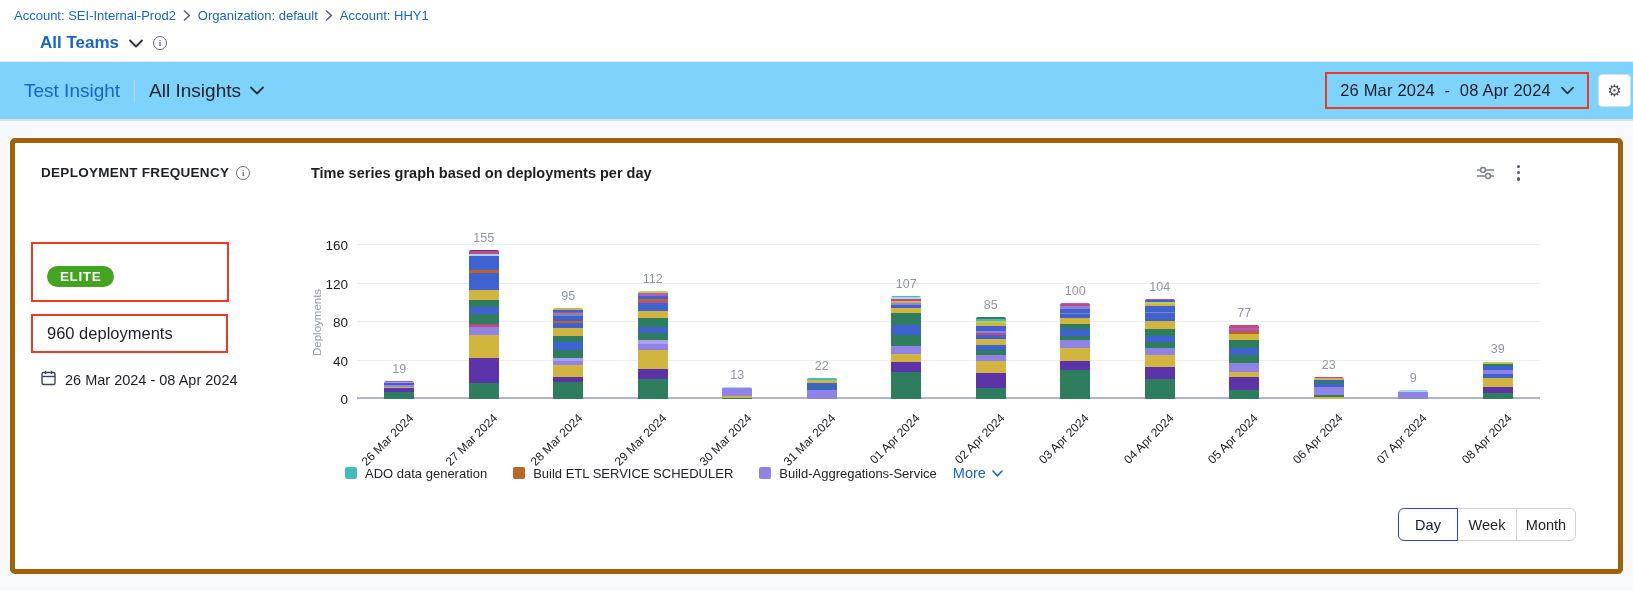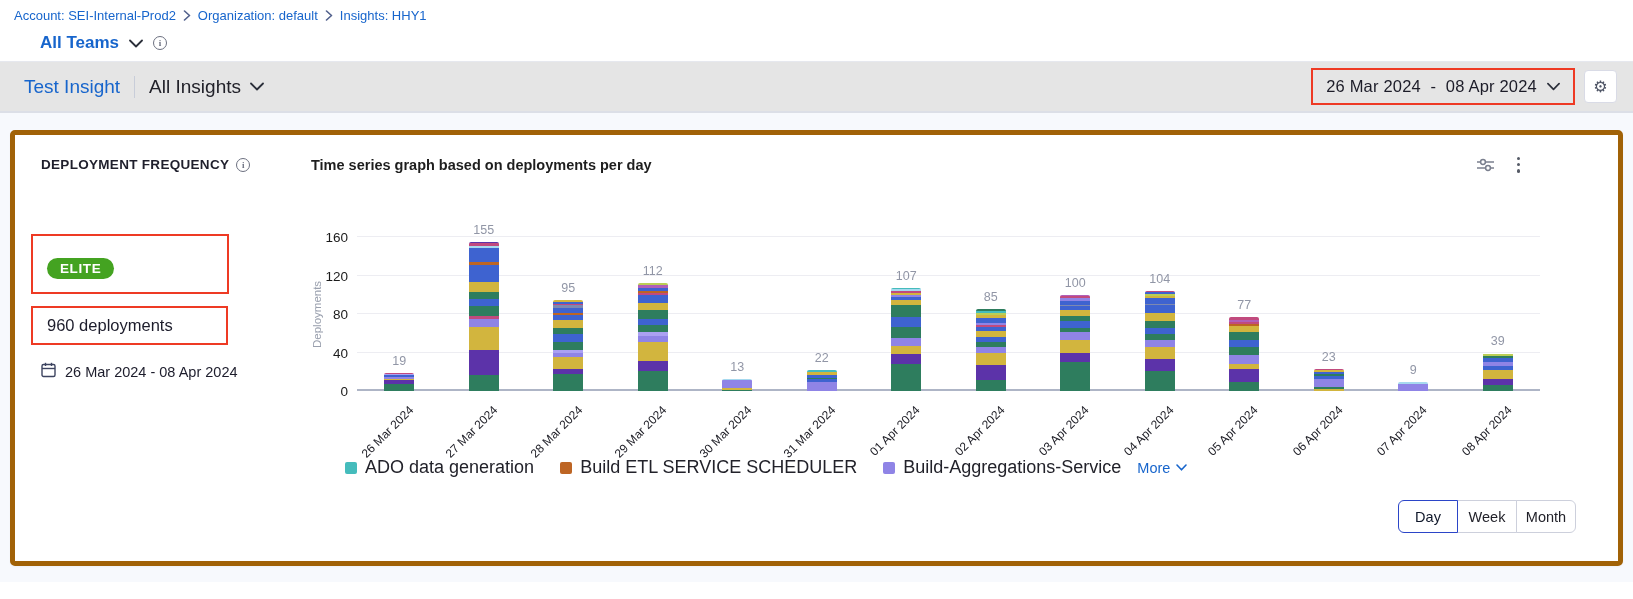--- a/index.html
+++ b/index.html
@@ -12,22 +12,22 @@
   .crumb { color:#1765cc; cursor:pointer; }
   .crumb-sep { display:flex; align-items:center; color:#51608c; }
   .team-row { display:flex; align-items:center; gap:10px; margin:10px 0 8px 26px; }
   .team-name { font-size:17px; font-weight:600; color:#1765cc; }
   .chev { display:inline-flex; align-items:center; }
   .info-icon { width:14px; height:14px; border:1.3px solid #6c7080; border-radius:50%;
                display:inline-flex; align-items:center; justify-content:center;
                font-size:9px; color:#6c7080; font-weight:600; font-family:"Liberation Serif",serif; }
 
   
-  .insight-bar { background:#e5e5e5; border-top:1px solid #e6e8ee; border-bottom:2px solid #dcdfe7;
-                 height:52px; display:flex; align-items:center; padding:0 16px 0 24px; }
+  .insight-bar { background:#7dd3fc; border-top:1px solid #e6e8ee; border-bottom:2px solid #dcdfe7;
+                 height:60px; display:flex; align-items:center; padding:0 2px 0 24px; }
   .insight-name { font-size:19px; color:#1765cc; cursor:pointer; }
   .vdiv { width:1px; height:22px; background:#c8cdd9; margin:0 14px; }
   .insight-scope { font-size:19px; color:#22222a; display:flex; align-items:center; gap:9px; cursor:pointer; }
   .spacer { flex:1; }
   .ann-red { border:2px solid #ee3a24; }
   .date-box { display:flex; align-items:center; gap:10px; padding:7px 13px; cursor:pointer; }
   .date-text { font-size:16.5px; color:#1c1c28; letter-spacing:.2px; }
   .gear-btn { width:33px; height:33px; border:1px solid #d9dbe6; border-radius:4px; background:#fff;
               display:flex; align-items:center; justify-content:center; margin-left:9px;
               font-size:16px; color:#4f5566; cursor:pointer; }
@@ -72,21 +72,21 @@
   .col { flex:1; position:relative; height:100%; }
   .stack { position:absolute; bottom:0; left:50%; transform:translateX(-50%); width:30px;
            display:flex; flex-direction:column-reverse; overflow:hidden; border-radius:2px 2px 0 0; }
   .seg { width:100%; flex:none; }
   .val-label { position:absolute; left:50%; transform:translateX(-50%); font-size:12.5px; color:#9196a6; }
   .xlab { position:absolute; top:calc(100% + 12px); left:58%; width:0; height:0; }
   .xlab span { position:absolute; right:0; top:0; transform:rotate(-45deg); transform-origin:100% 0;
                white-space:nowrap; font-size:12px; color:#1c1c24; }
 
   .legend-row { display:flex; align-items:center; gap:26px; margin:66px 0 0 34px; }
-  .legend-item { display:flex; align-items:center; gap:8px; font-size:18px; color:#22222a; }
+  .legend-item { display:flex; align-items:center; gap:8px; font-size:13px; color:#22222a; }
   .swatch { width:12px; height:12px; border-radius:2px; flex:none; }
   .more-link { display:flex; align-items:center; gap:6px; color:#1765cc; font-size:14.5px; cursor:pointer; }
 
   .gran-row { position:absolute; right:42px; bottom:28px; display:flex; }
   .gran-btn { width:60px; height:33px; background:#fff; border:1px solid #cdd0dc; margin-left:-1px;
               display:flex; align-items:center; justify-content:center; font-size:14.5px; color:#22222a; cursor:pointer; }
   .gran-btn:first-child { border-radius:6px 0 0 6px; margin-left:0; }
   .gran-btn:last-child { border-radius:0 6px 6px 0; }
   .gran-btn.sel { color:#0f172a; border-color:#2b45c8; z-index:2; border-radius:6px 0 0 6px; }
 </style>
@@ -100,21 +100,21 @@
         <svg width="8" height="11" viewBox="0 0 8 11">
           <polyline points="1.5,1 6.5,5.5 1.5,10" fill="none" stroke="#51608c" stroke-width="1.6" stroke-linecap="round" stroke-linejoin="round"></polyline>
         </svg>
       </span>
       <span class="crumb">Organization: default</span>
       <span class="crumb-sep">
         <svg width="8" height="11" viewBox="0 0 8 11">
           <polyline points="1.5,1 6.5,5.5 1.5,10" fill="none" stroke="#51608c" stroke-width="1.6" stroke-linecap="round" stroke-linejoin="round"></polyline>
         </svg>
       </span>
-      <span class="crumb">Insights: HHY1</span>
+      <span class="crumb">Account: HHY1</span>
     </div>
   <div class="team-row">
     <span class="team-name">All Teams</span>
     <span class="chev">
       <svg width="14" height="9" viewBox="0 0 14 9">
           <polyline points="1,1.5 7,7.5 13,1.5" fill="none" stroke="#2b2f3a" stroke-width="1.8" stroke-linecap="round" stroke-linejoin="round"></polyline>
         </svg>
     </span>
     <span class="info-icon">i</span>
   </div>

